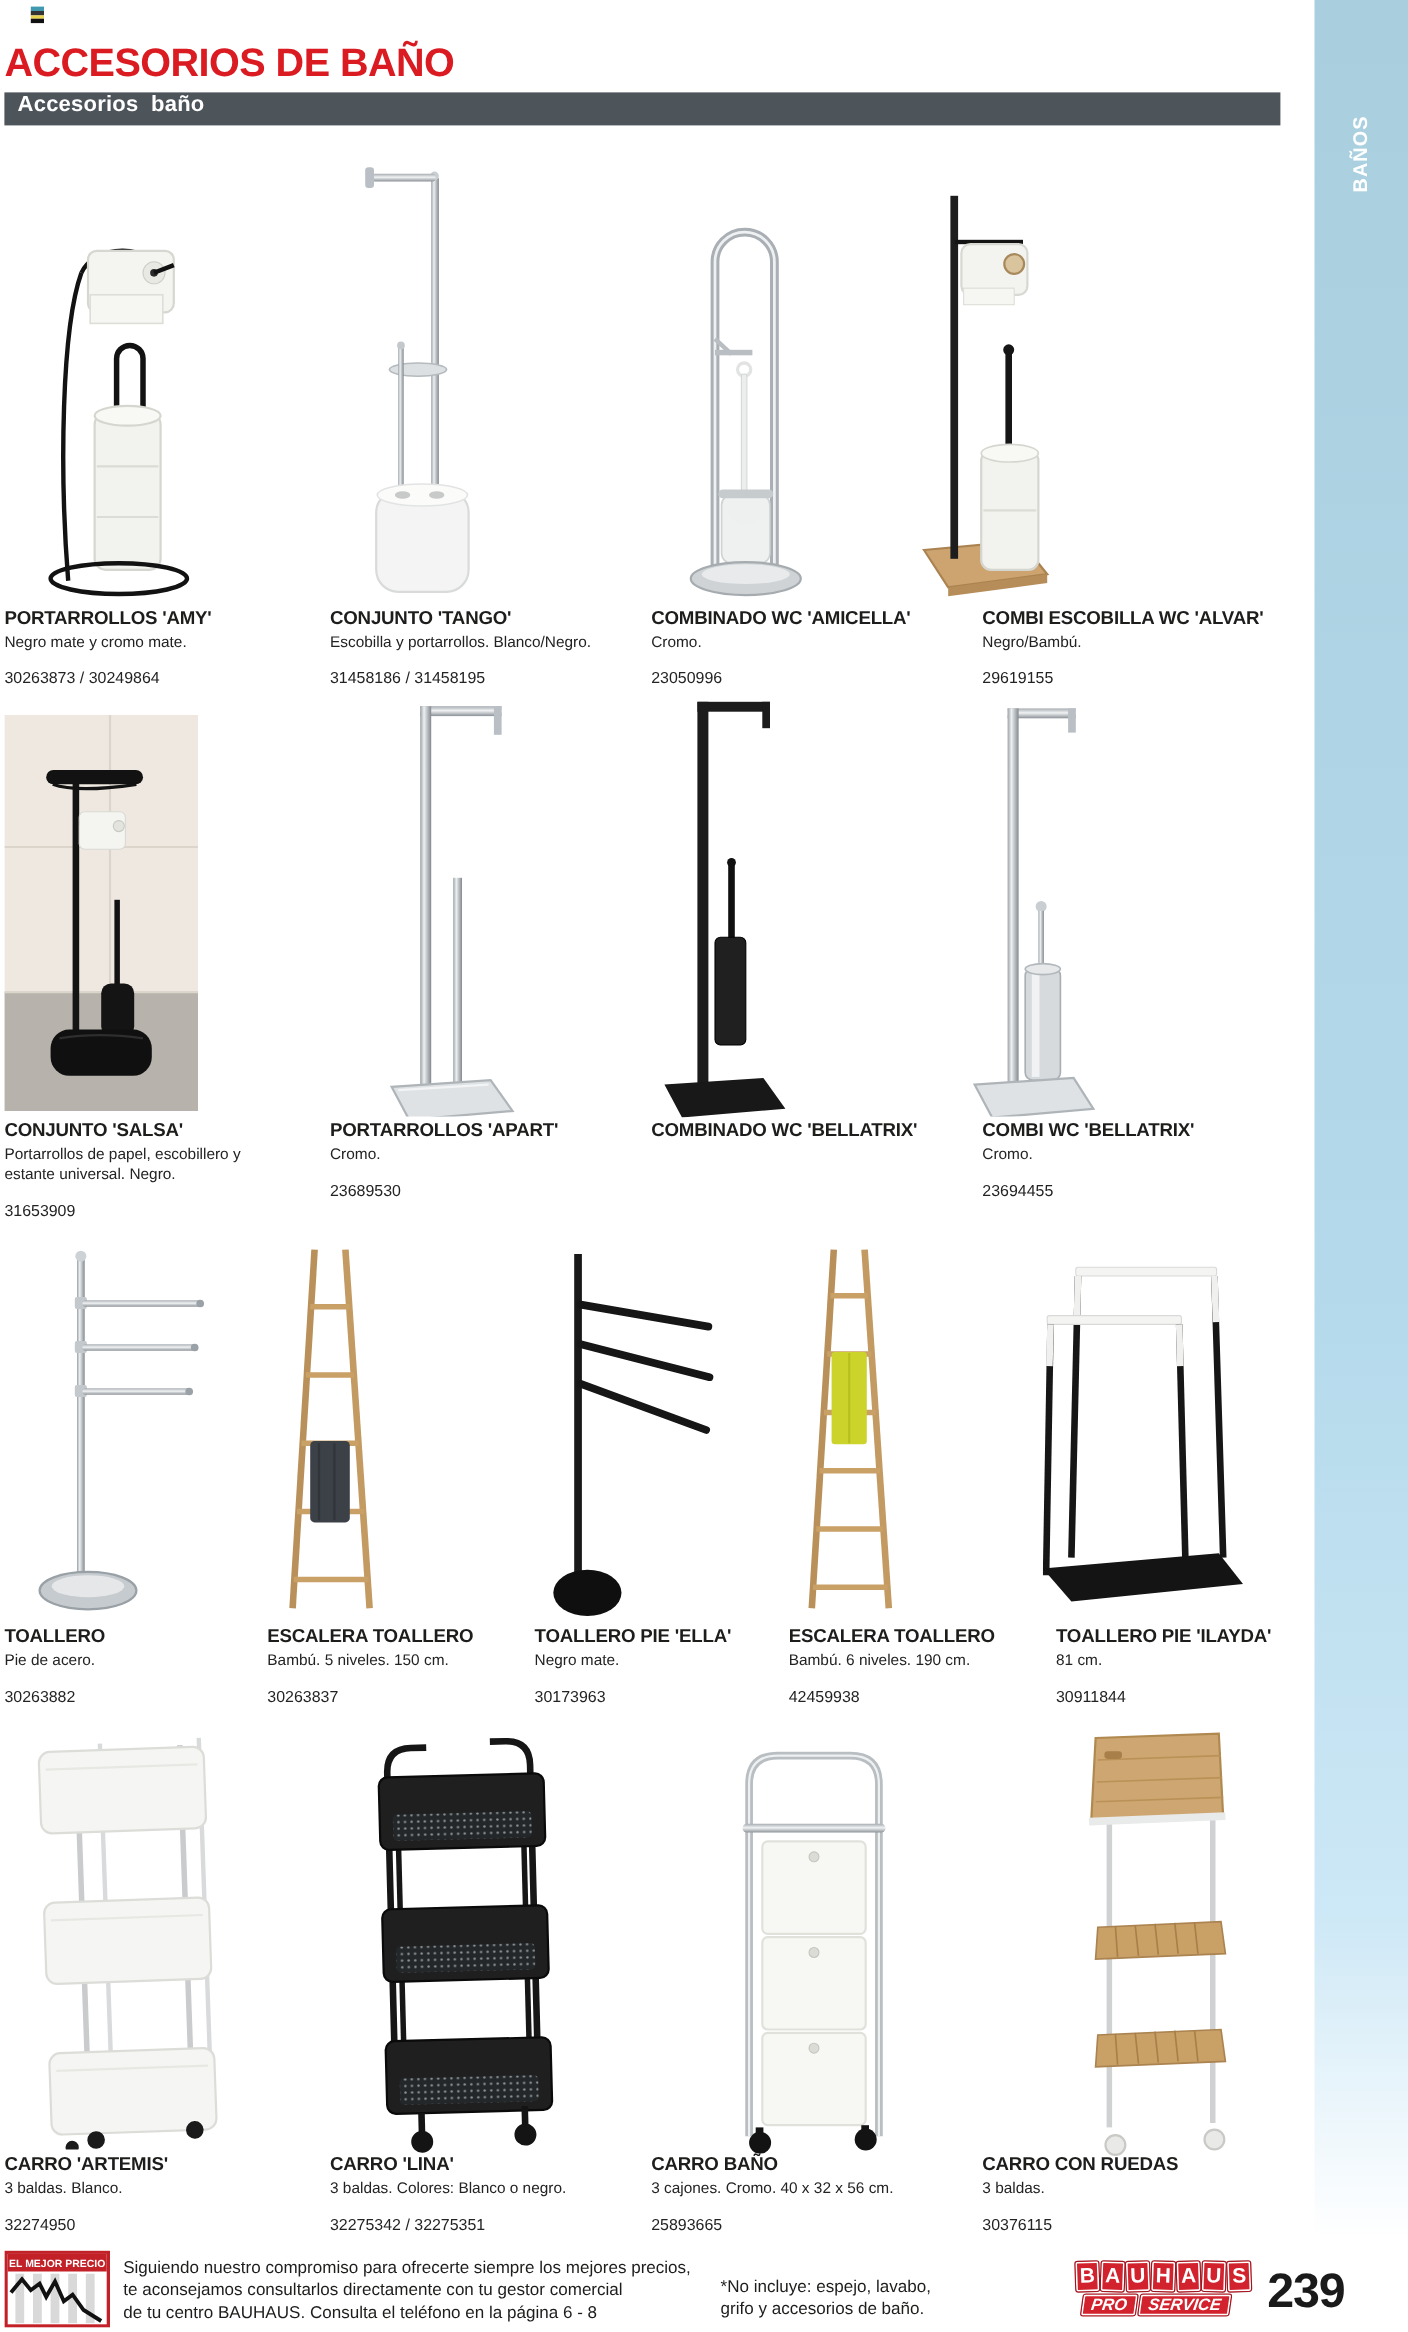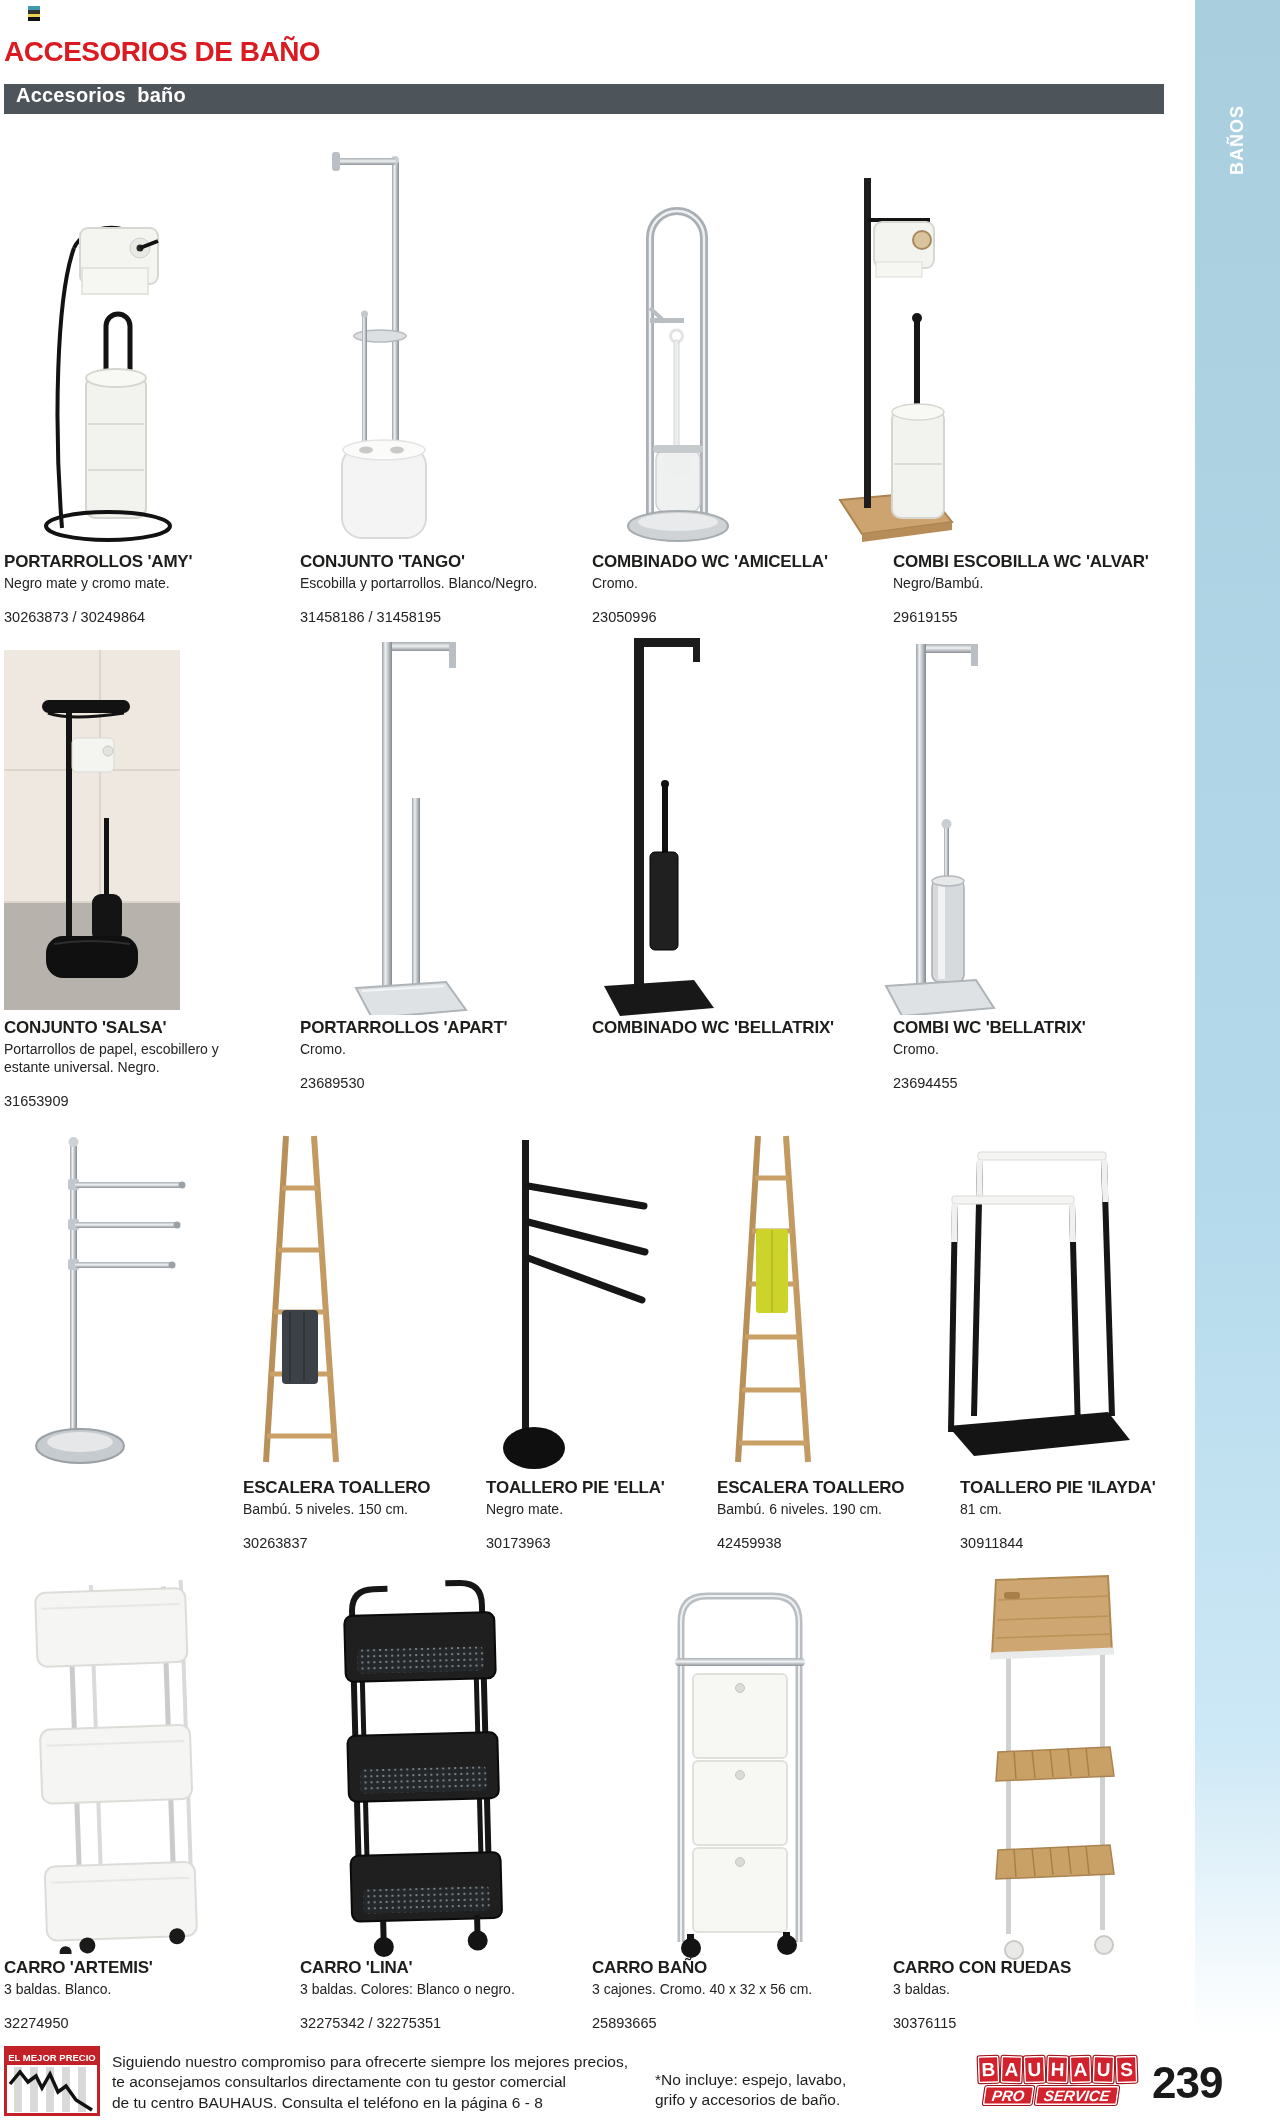--- a/index.html
+++ b/index.html
@@ -2,21 +2,21 @@
 <html><head>
 <meta charset="utf-8">
 <style>
   html,body{margin:0;padding:0;background:#fff;}
   .page{position:relative;width:1280px;height:2120px;background:#ffffff;overflow:hidden;
         font-family:"Liberation Sans",sans-serif;color:#1d1d1b;}
   .abs{position:absolute;}
   
   .regmark{position:absolute;left:28px;top:6px;width:12px;height:15px;display:flex;flex-direction:column;}
   .regmark i{flex:1;display:block;}
-  .title{position:absolute;left:4px;top:36px;font-size:28px;font-weight:bold;color:#da1b21;
+  .title{position:absolute;left:4px;top:36px;font-size:36px;font-weight:bold;color:#da1b21;
          letter-spacing:-0.5px;white-space:pre;}
   .sectionbar{position:absolute;left:4px;top:84px;width:1160px;height:30px;background:#4d545a;
               color:#fff;font-size:20px;font-weight:bold;display:flex;
               padding-left:12px;box-sizing:border-box;white-space:pre;letter-spacing:0.2px;}
   
   .sidebar{position:absolute;left:1195px;top:0;width:85px;height:2120px;
            background:linear-gradient(180deg,#a9cfdf 0%,#b3d9ea 55%,#cde8f6 82%,#ffffff 96%);}
   .sidetab{position:absolute;left:1195px;top:90px;width:85px;height:100px;display:flex;
            align-items:center;justify-content:center;}
   .sidetab span{writing-mode:vertical-rl;transform:rotate(180deg);color:#fff;font-weight:bold;
@@ -305,20 +305,25 @@
       <path d="M156,30 L157.5,72" stroke="#f0f0ef" stroke-width="6"></path>
       <rect x="4" y="66" width="122" height="8" rx="2" fill="#f4f4f3" stroke="#d9d9d8" stroke-width="1"></rect>
       <path d="M7,74 L3,302" stroke="#161616" stroke-width="6"></path>
       <path d="M7,74 L6,112" stroke="#f0f0ef" stroke-width="6"></path>
       <path d="M124,74 L130,302" stroke="#161616" stroke-width="6"></path>
       <path d="M124,74 L125,112" stroke="#f0f0ef" stroke-width="6"></path>
       <path d="M0,296 L160,282 L182,310 L26,326 Z" fill="#141414"></path>
     </svg>
   </div>
 
+  <div class="cap" style="left:4px;top:1478px;width:225px">
+    <div class="pname">TOALLERO</div>
+    <div class="pdesc">Pie de acero.</div>
+    <div class="psku">30263882</div>
+  </div>
   <div class="cap" style="left:243px;top:1478px;width:225px">
     <div class="pname">ESCALERA TOALLERO</div>
     <div class="pdesc">Bambú. 5 niveles. 150 cm.</div>
     <div class="psku">30263837</div>
   </div>
   <div class="cap" style="left:486px;top:1478px;width:225px">
     <div class="pname">TOALLERO PIE 'ELLA'</div>
     <div class="pdesc">Negro mate.</div>
     <div class="psku">30173963</div>
   </div>

